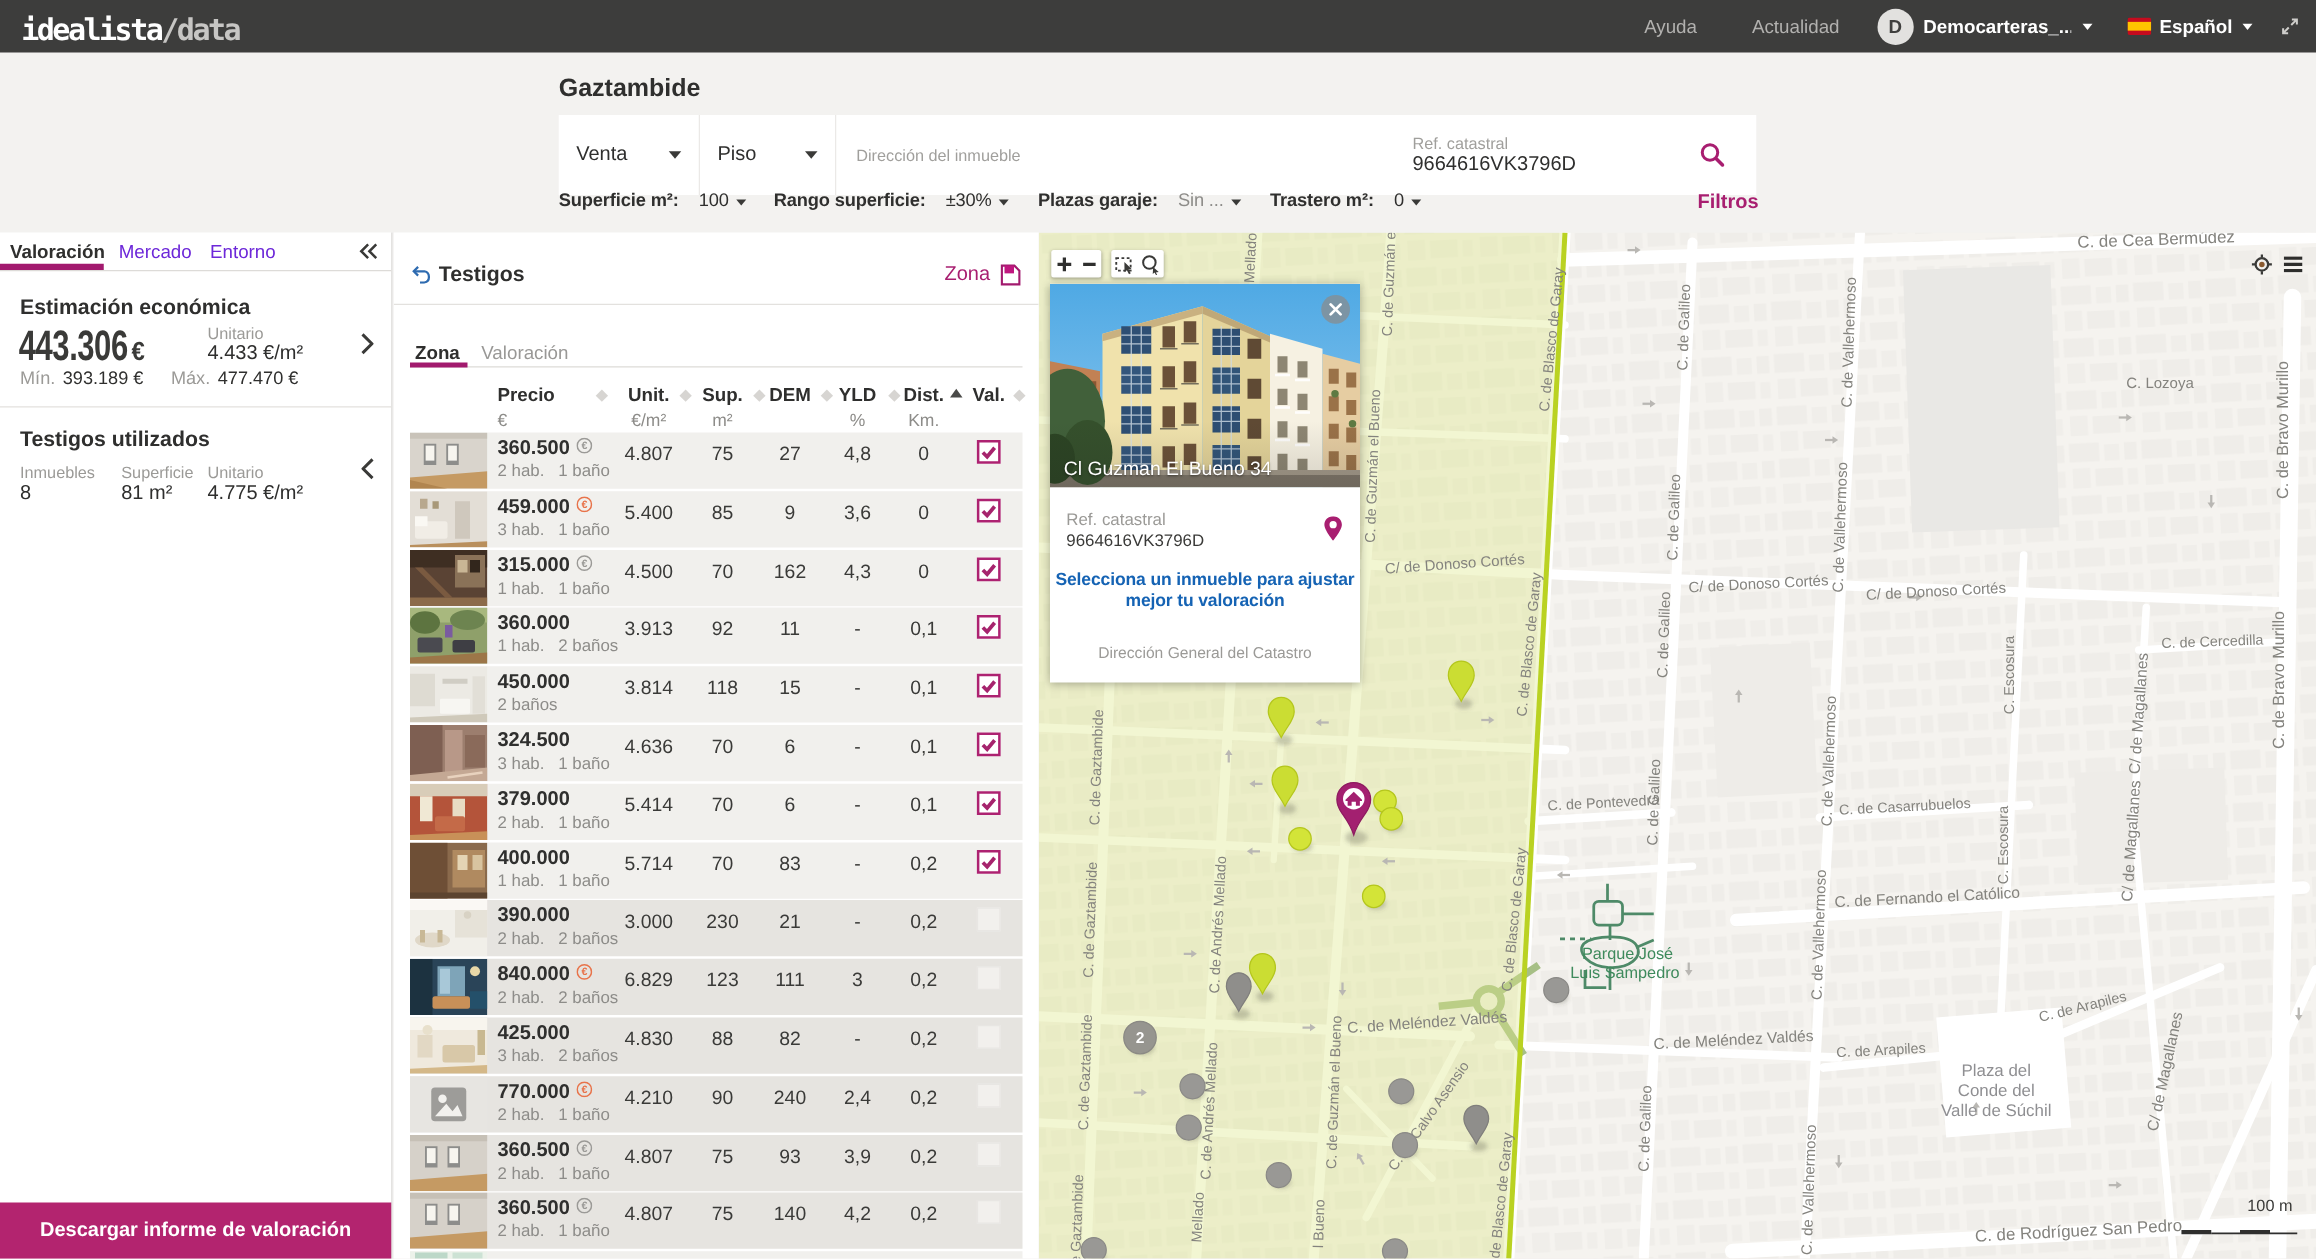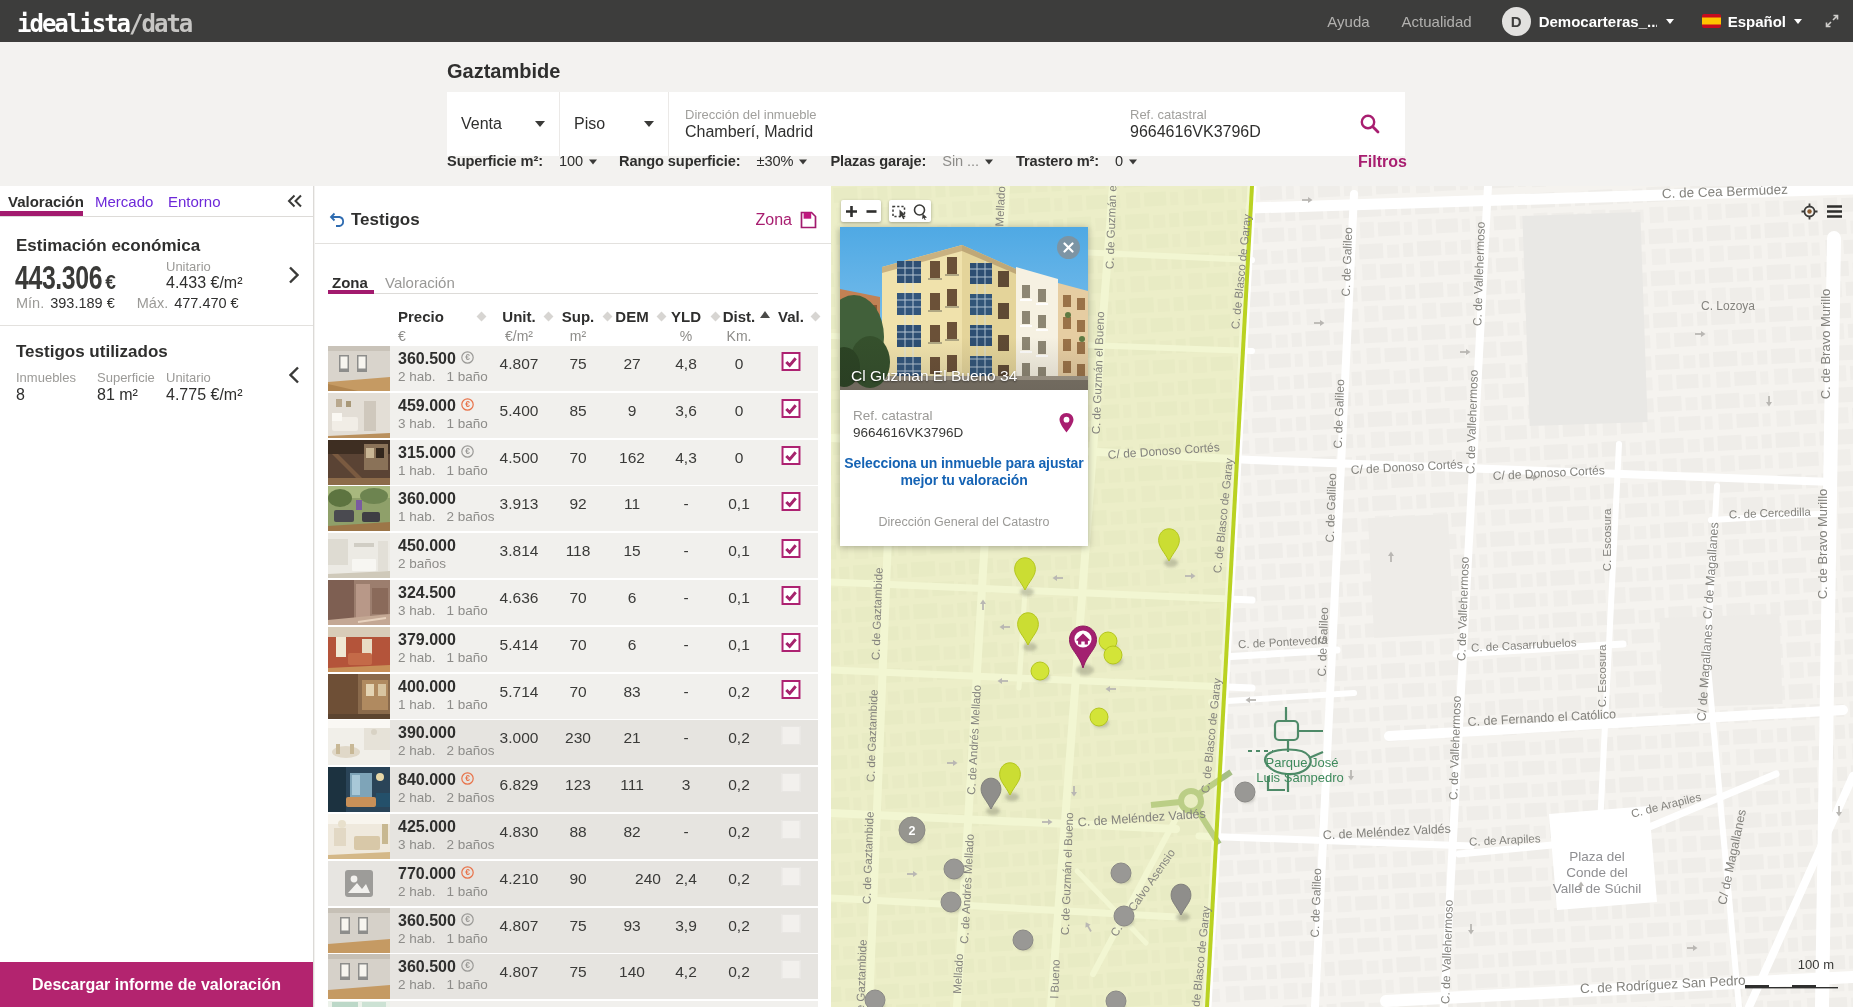--- a/index.html
+++ b/index.html
@@ -106,21 +106,21 @@
 .scalebar .st{font-size:13px;color:#3a3a38;margin-right:4px;margin-bottom:3px}
 .scalebar .sl{width:93px;height:5px}
 
 </style>
 </head>
 <body>
 
 <header class="topbar">
   <div class="logo"><span class="la">idealista</span><span class="lb">/data</span></div>
   <nav class="topnav">
-    <span class="toplink" style="margin-right:32px">Ayuda</span>
+    <span class="toplink" style="margin-right:44px">Ayuda</span>
     <span class="toplink" style="margin-right:30px">Actualidad</span>
     <span class="avatar">D</span>
     <span class="username" style="margin-left:8px">Democarteras_...</span>
     <span class="caret-w" style="margin-left:9px"></span>
     <svg width="19" height="14" style="margin-left:28px" viewBox="0 0 19 14">
       <rect x="0" y="0" width="19" height="14" rx="2" fill="#c60b1e"></rect>
         <rect x="0" y="3.5" width="19" height="7" fill="#ffc400"></rect>
     </svg>
     <span class="langtxt" style="margin-left:7px">Español</span>
     <span class="caret-w" style="margin-left:8px"></span>
@@ -136,21 +136,20 @@
     <div class="sseg" style="width:84px">
       <span class="sval">Venta</span>
         <span class="caret-d"></span>
     </div>
     <div class="sseg" style="width:80px">
       <span class="sval">Piso</span>
         <span class="caret-d"></span>
     </div>
     <div class="addrseg">
       <div class="flabel">Dirección del inmueble</div>
-      <div class="fvalue">Chamberí, Madrid</div>
     </div>
     <div class="refseg">
       <div class="flabel">Ref. catastral</div>
       <div class="fvalue">9664616VK3796D</div>
     </div>
     <div class="searchbtn">
       <svg width="24" height="24" viewBox="0 0 24 24">
         <circle cx="10" cy="10" r="6.2" fill="none" stroke="#a81e70" stroke-width="2.4"></circle>
         <line x1="14.8" y1="14.8" x2="20" y2="20" stroke="#a81e70" stroke-width="2.8" stroke-linecap="round"></line>
       </svg>
@@ -514,21 +513,21 @@
             <polygon points="20,32 29,22 34,28 38,23 42,32" fill="#f2f1ee"></polygon>
           </svg></span>
       <span class="price">770.000<svg class="pbadge" width="13" height="13" viewBox="0 0 13 13">
             <circle cx="6.5" cy="6.5" r="5.7" fill="none" stroke="#e8734a" stroke-width="1.2"></circle>
             <text x="6.5" y="9.3" font-size="8.5" text-anchor="middle" fill="#e8734a" font-family="Liberation Sans">€</text>
           </svg></span>
       <span class="rdetail"><span>2 hab.</span><span>1 baño</span></span>
 
       <span class="cellc" style="left:191px">4.210</span>
       <span class="cellc" style="left:250px">90</span>
-      <span class="cellc" style="left:320px">240</span>
+      <span class="cellc" style="left:304px">240</span>
       <span class="cellc" style="left:358px">2,4</span>
       <span class="cellc" style="left:411px">0,2</span>
       <span class="cbx off" style="left:463px"></span>
     </div>
       <div class="trow unchecked" style="top:721.5999999999999px">
       <div class="rowbg"></div>
       <span class="thumb"><svg width="62" height="45" viewBox="0 0 62 45">
             <rect width="62" height="45" fill="#d6d1c9"></rect>
             <rect x="0" y="0" width="62" height="5" fill="#c6c0b6"></rect>
             <polygon points="0,45 62,45 62,31 0,36" fill="#c59a63"></polygon>

